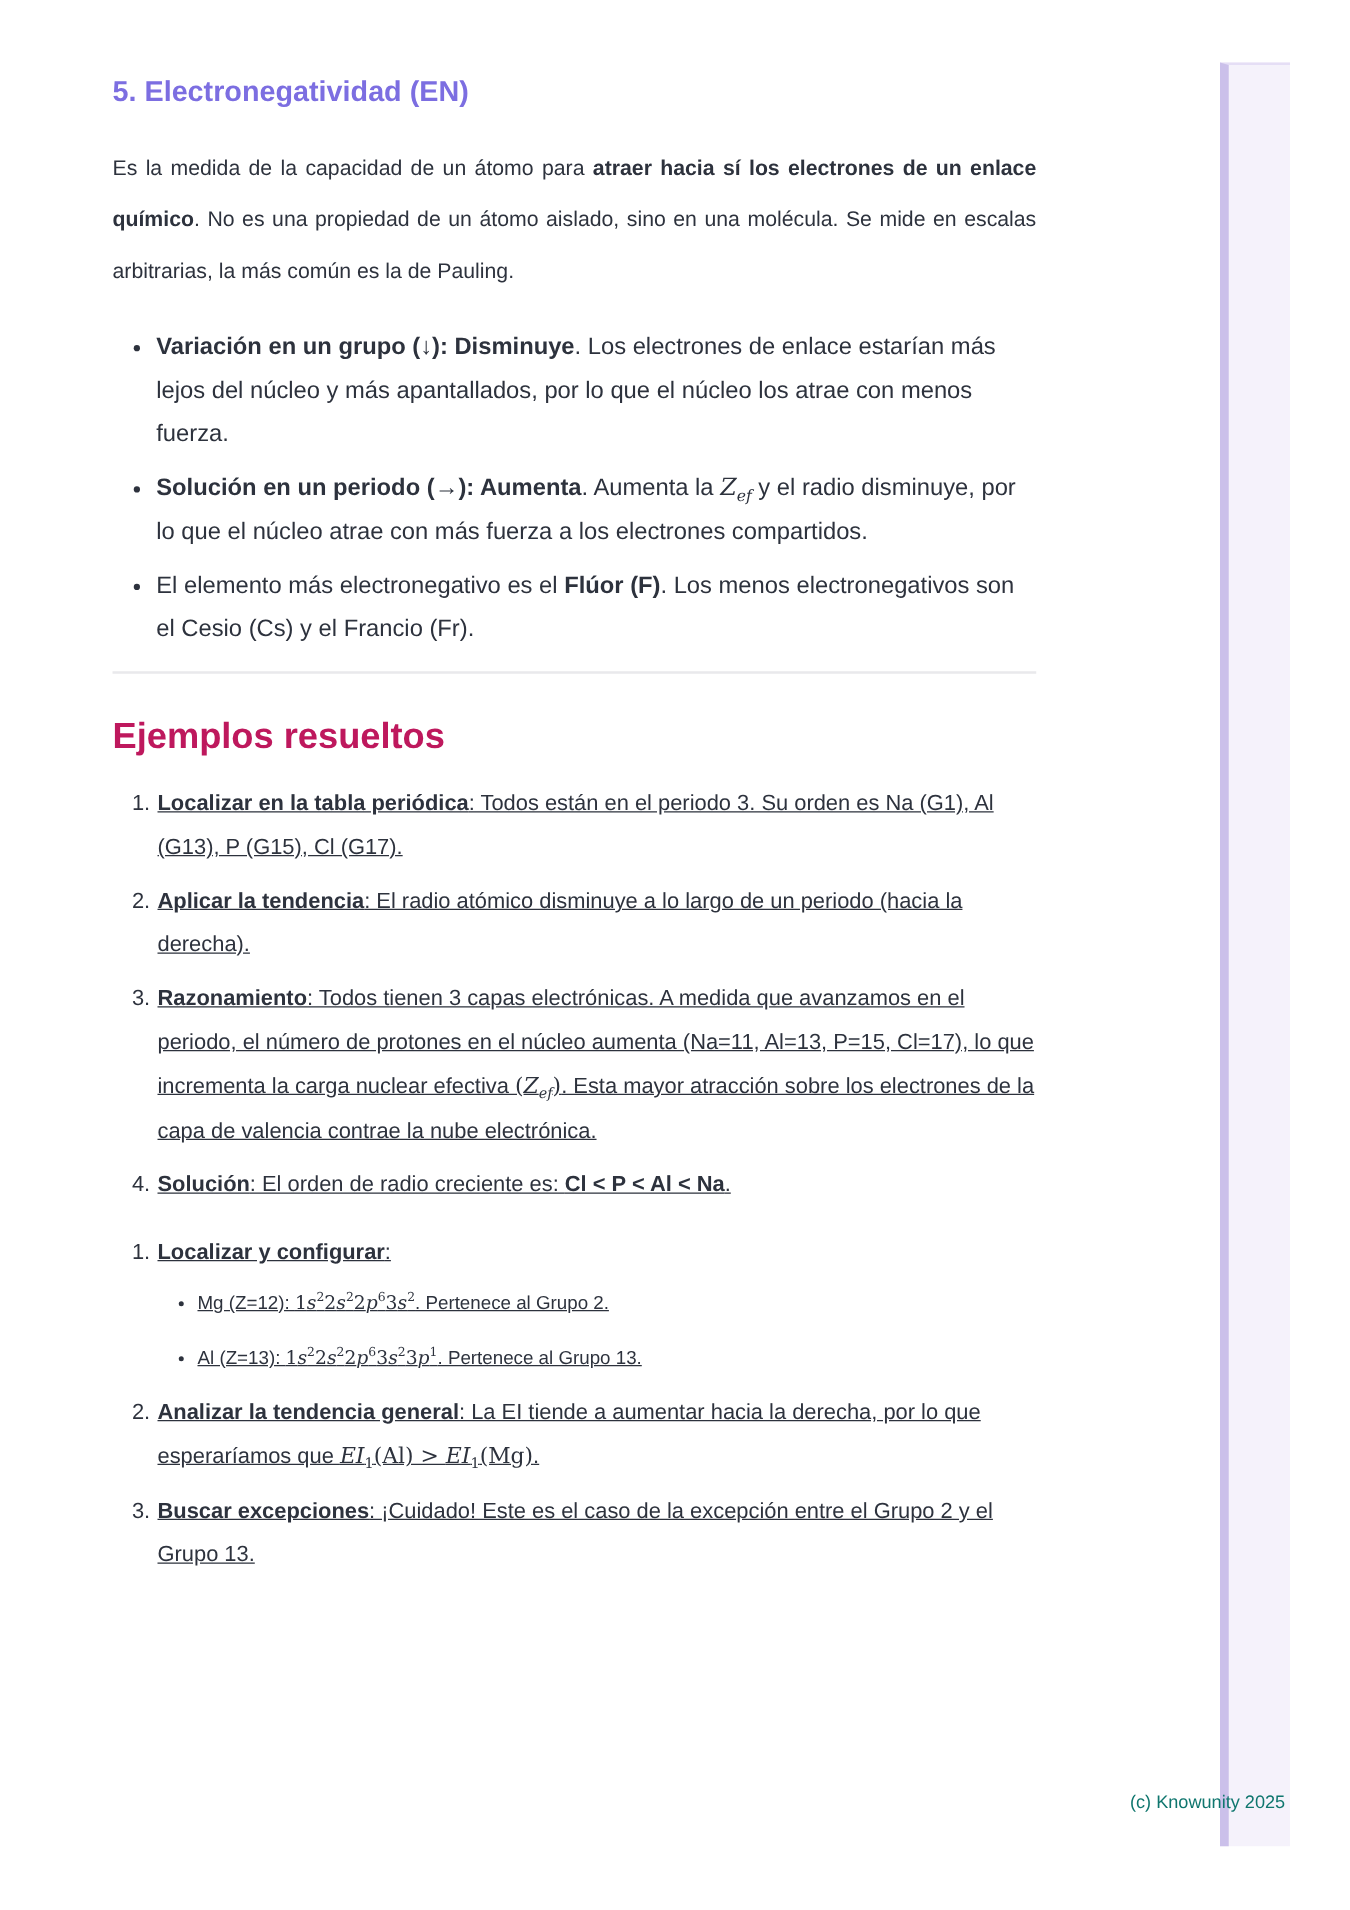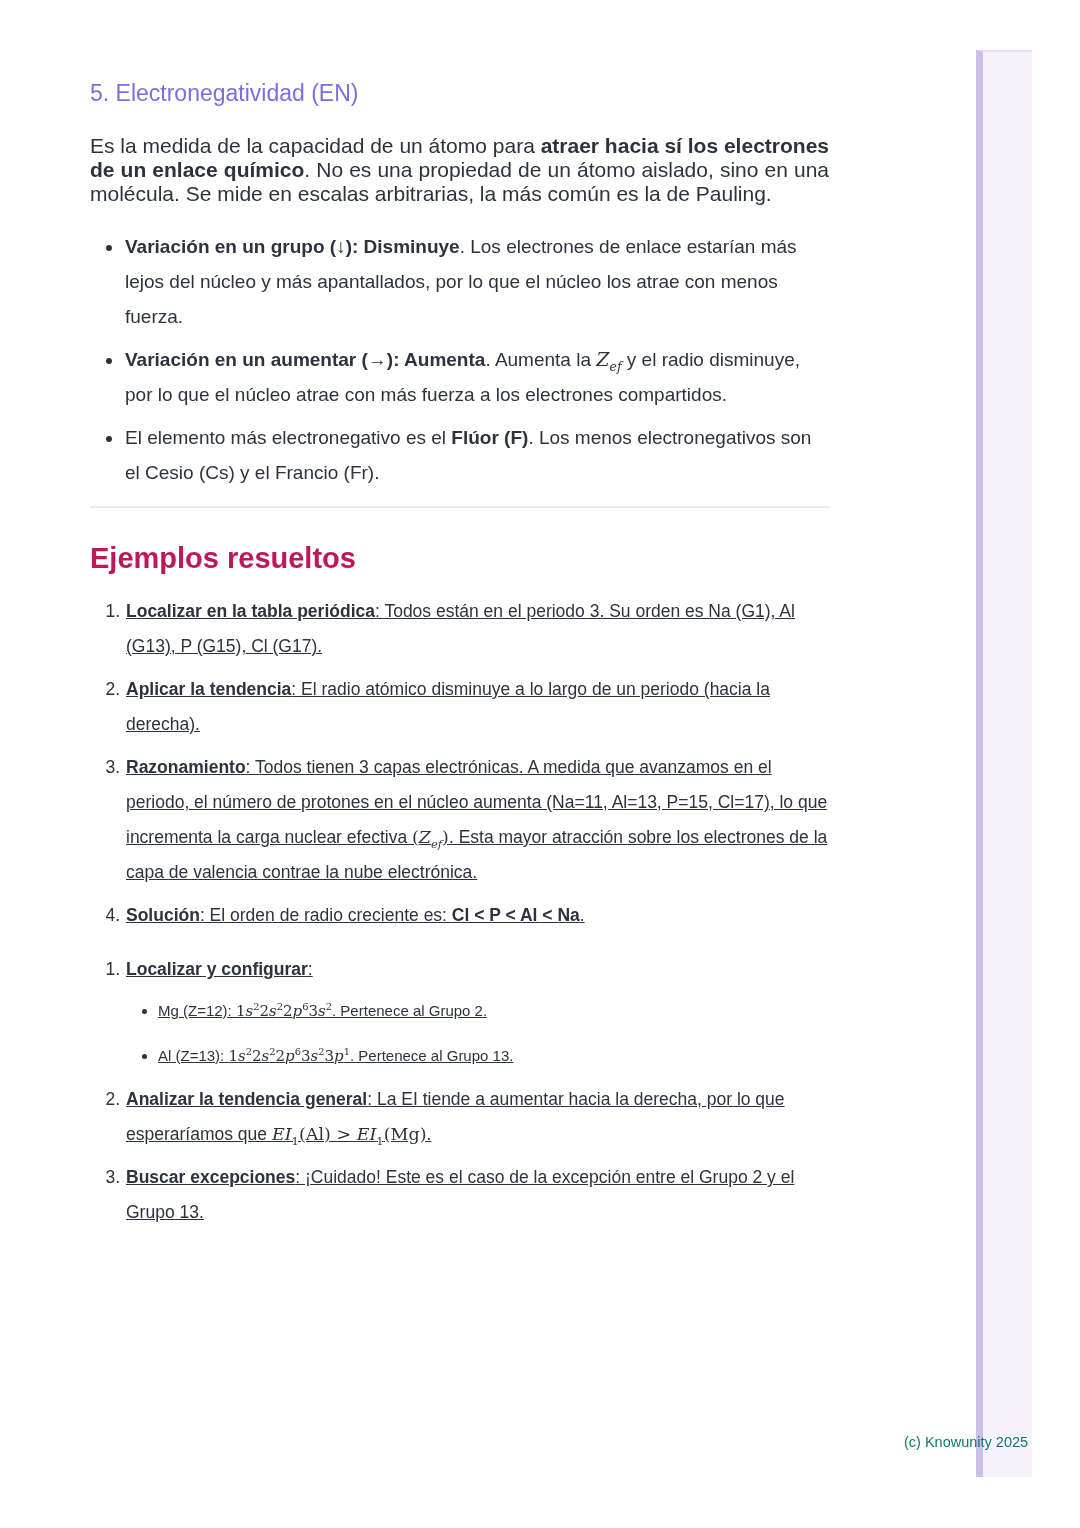--- a/index.html
+++ b/index.html
@@ -11,36 +11,36 @@
     color: #2d323d;
     overflow: hidden;
   }
   .content {
     position: absolute;
     left: 90px;
     top: 0;
     width: 739px;
   }
   h3.section-heading {
-    margin-top: 80px;
+    margin-top: 60px;
     font-size: 23px;
     line-height: 27px;
-    font-weight: 400;
+    font-weight: 700;
     color: #7c6ee1;
   }
   h2.examples-heading {
     margin-top: 33px;
     font-size: 29px;
     line-height: 34px;
     font-weight: 700;
     color: #be185d;
   }
   .para {
-    font-size: 21px;
-    line-height: 24px;
+    font-size: 17px;
+    line-height: 41px;
     margin-top: 27px;
   }
   .justify { text-align: justify; }
   ul.trends {
     margin-top: 23px;
     padding-left: 34px;
     list-style: disc;
   }
   ul.trends > li {
     font-size: 19px;
@@ -114,21 +114,21 @@
 <div class="page">
 
   <main class="content">
 
     <h3 class="section-heading">5. Electronegatividad (EN)</h3>
 
     <p class="para justify"><span class="r-t">Es la medida de la capacidad de un átomo para </span><span class="r-b">atraer hacia sí los electrones de un enlace químico</span><span class="r-t">. No es una propiedad de un átomo aislado, sino en una molécula. Se mide en escalas arbitrarias, la más común es la de Pauling.</span></p>
 
     <ul class="trends">
       <li><span class="r-b">Variación en un grupo (↓): Disminuye</span><span class="r-t">. Los electrones de enlace estarían más lejos del núcleo y más apantallados, por lo que el núcleo los atrae con menos fuerza.</span></li>
-      <li><span class="r-b">Variación en un aumentar (→): Aumenta</span><span class="r-t">. Aumenta la </span><span class="r-mi">Z</span><sub class="r-subi">ef</sub><span class="r-t"> y el radio disminuye, por lo que el núcleo atrae con más fuerza a los electrones compartidos.</span></li>
+      <li><span class="r-b">Solución en un periodo (→): Aumenta</span><span class="r-t">. Aumenta la </span><span class="r-mi">Z</span><sub class="r-subi">ef</sub><span class="r-t"> y el radio disminuye, por lo que el núcleo atrae con más fuerza a los electrones compartidos.</span></li>
       <li><span class="r-t">El elemento más electronegativo es el </span><span class="r-b">Flúor (F)</span><span class="r-t">. Los menos electronegativos son el Cesio (Cs) y el Francio (Fr).</span></li>
     </ul>
 
     <hr class="divider">
 
     <h2 class="examples-heading">Ejemplos resueltos</h2>
 
 
     <ol class="steps">
       <li><span class="r-b">Localizar en la tabla periódica</span><span class="r-t">: Todos están en el periodo 3. Su orden es Na (G1), Al (G13), P (G15), Cl (G17).</span></li>

